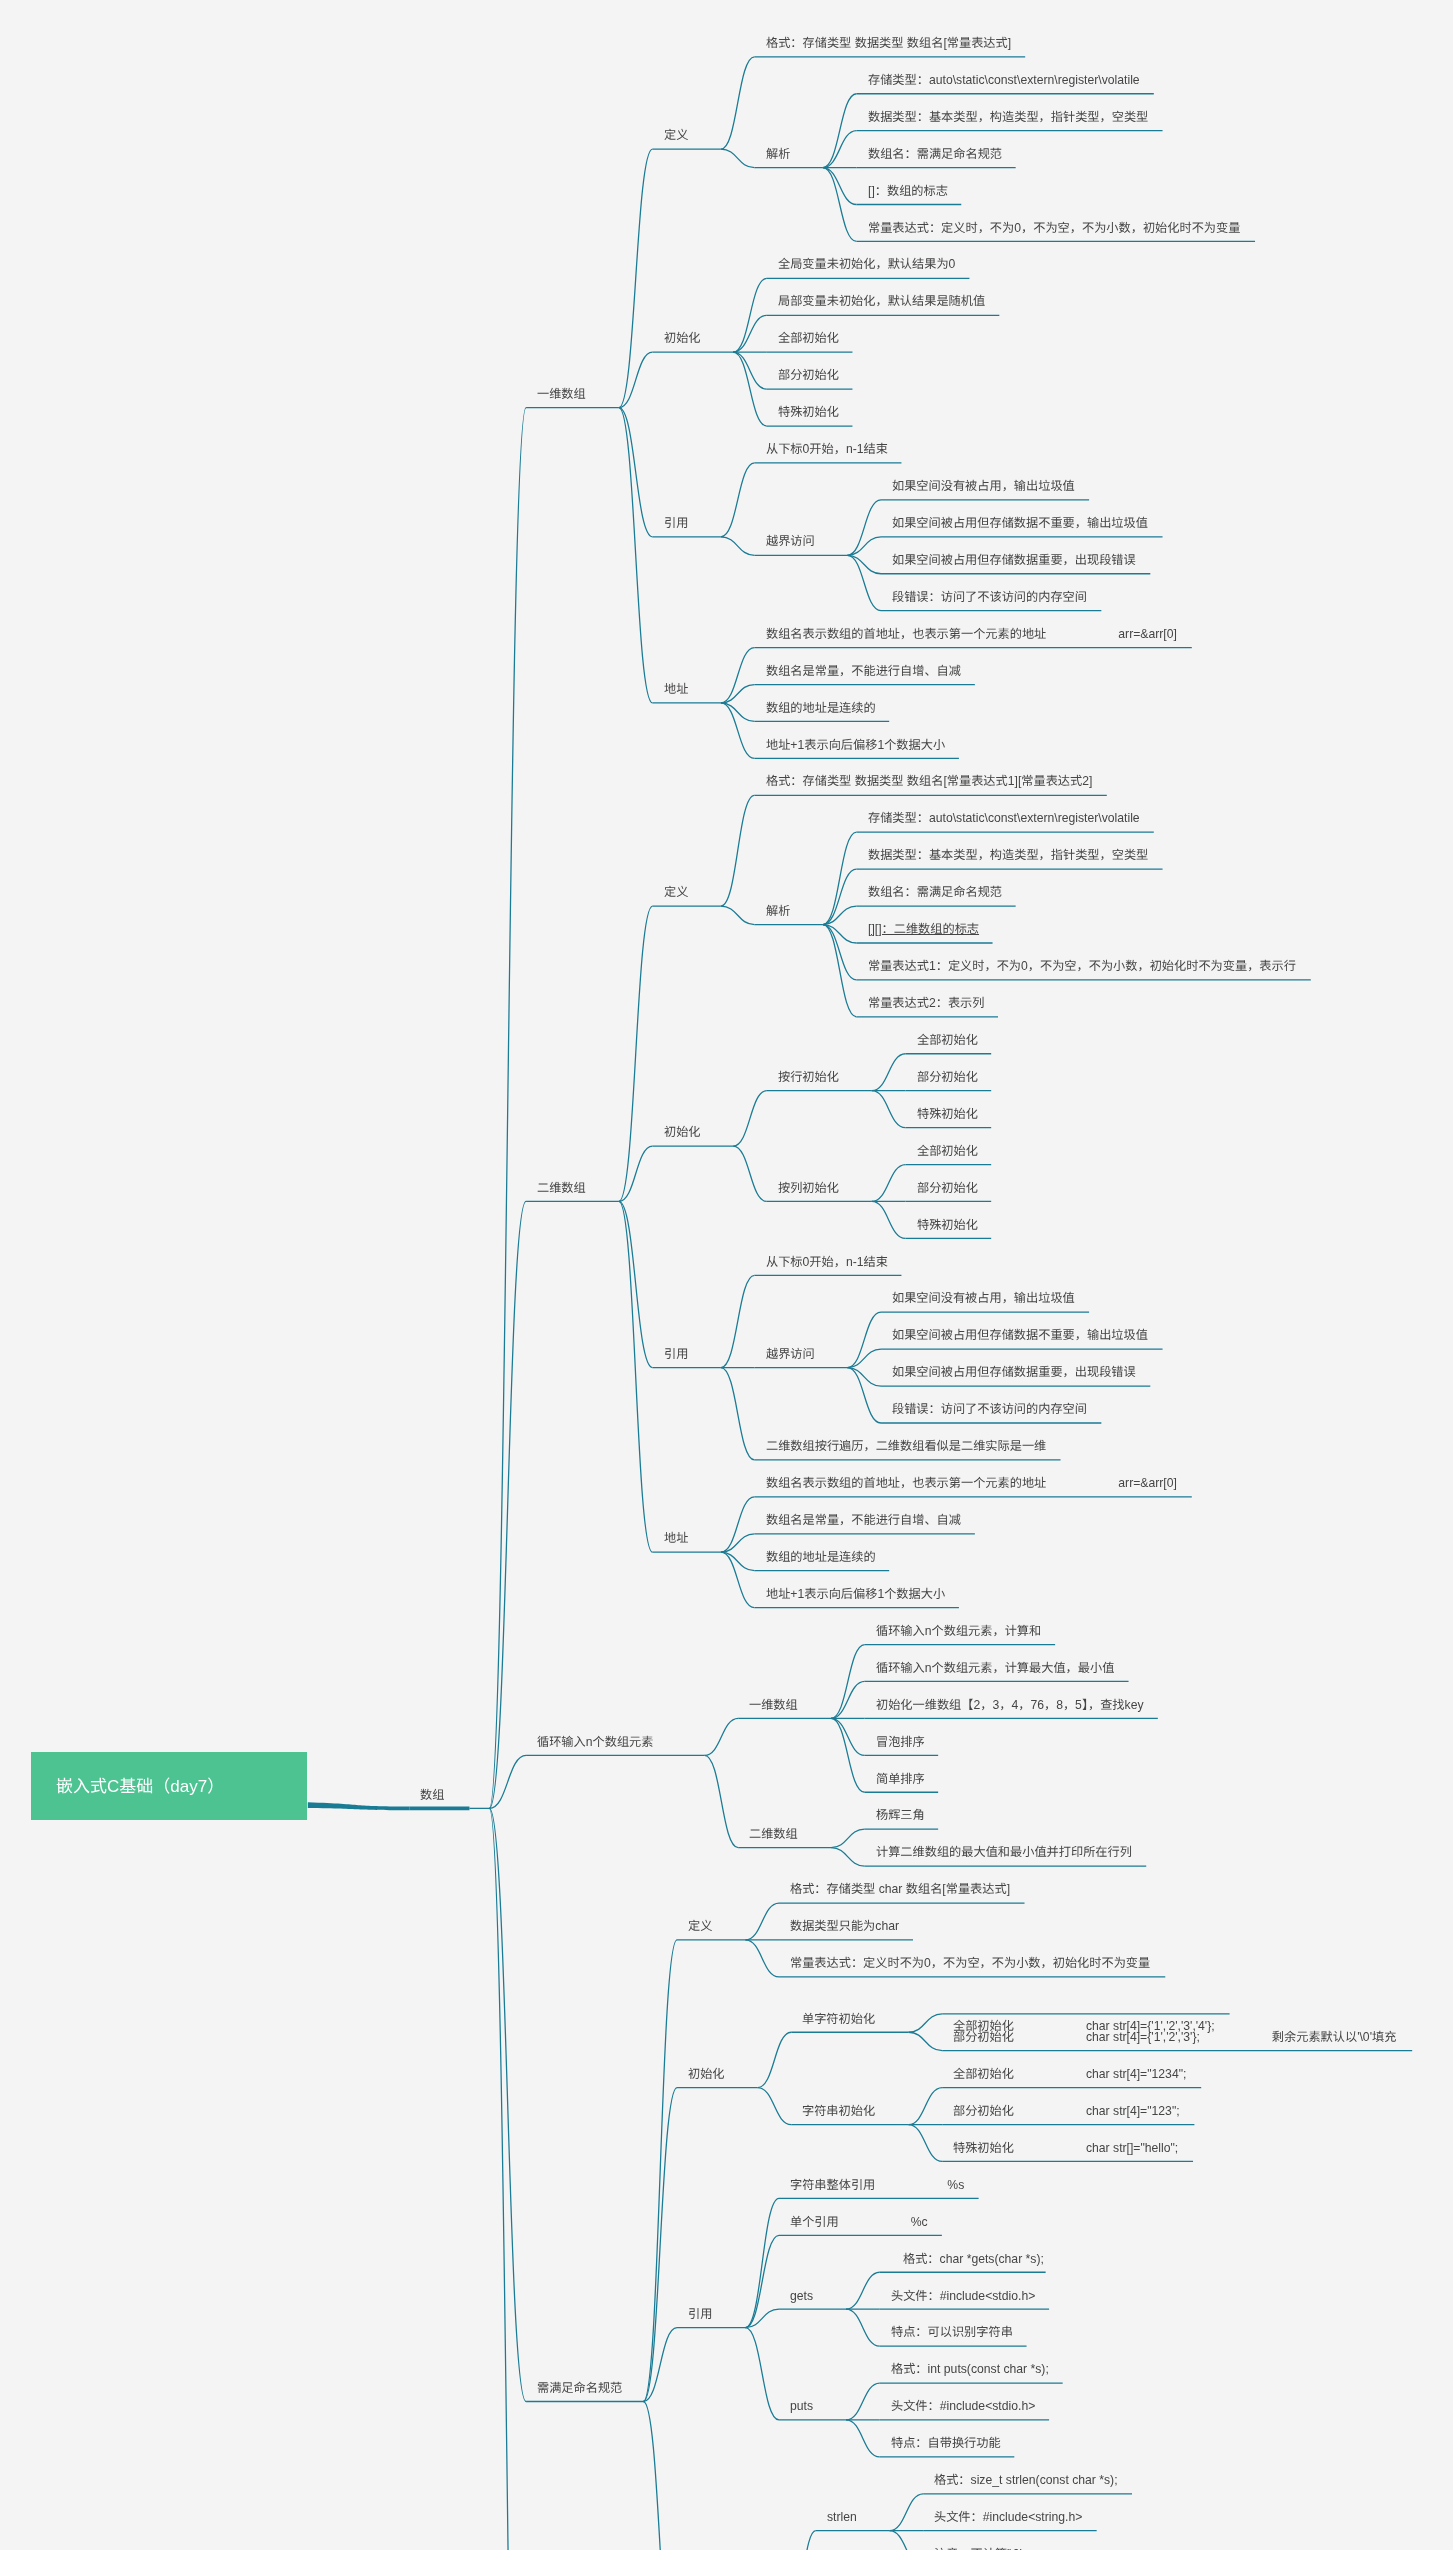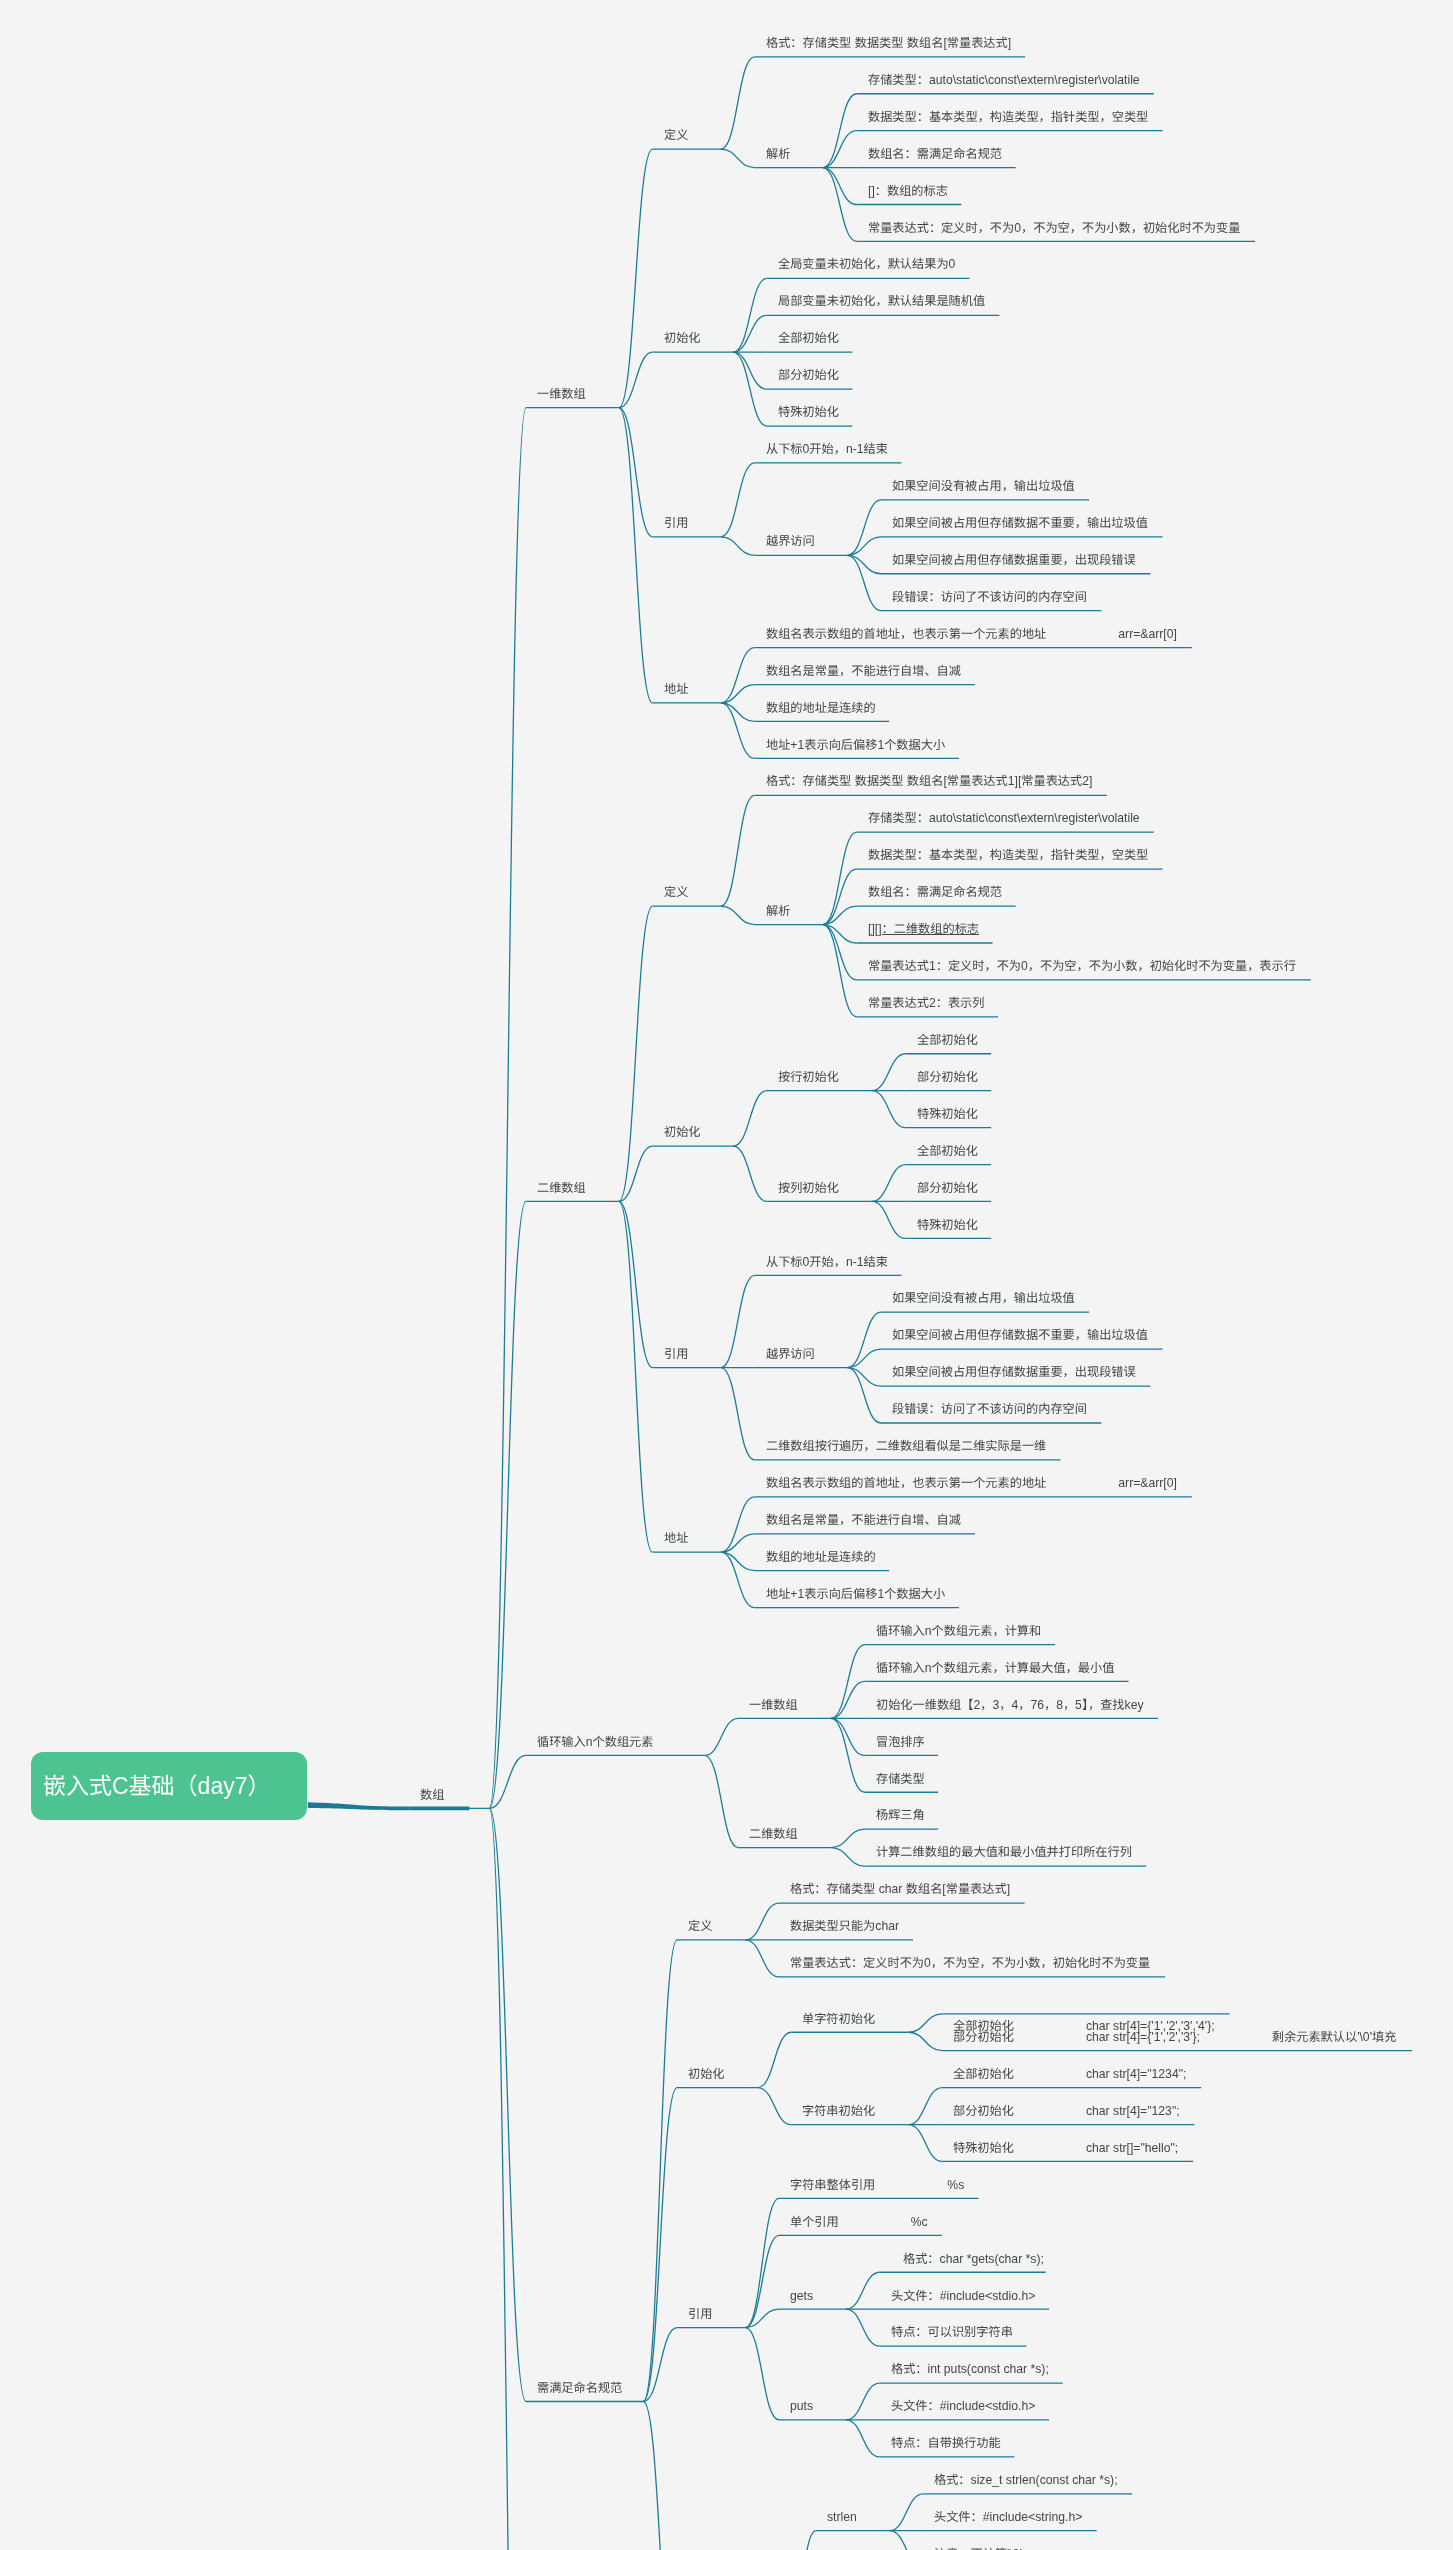--- a/index.html
+++ b/index.html
@@ -7,23 +7,23 @@
   body{
     width:1454px;height:3570px;background:#f4f4f4;overflow:hidden;
     -webkit-font-smoothing:antialiased;
     font-family:"Liberation Sans","DejaVu Sans",sans-serif;
   }
   #stage{position:relative;width:1454px;height:3570px;
     will-change:transform;transform:translateZ(0);}
   #wires{position:absolute;left:0;top:0;}
   .mm-node{position:absolute;white-space:pre;color:#454545;font-size:12.2px;line-height:18.6px;}
   .mm-node .tab{display:inline-block;width:72px;}
-  .mm-root{position:absolute;background:#4cc391;border-radius:12px;color:#fff;
-    font-size:23px;line-height:1;display:flex;align-items:center;
-    padding:0 0 0 12px;box-sizing:border-box;white-space:pre;}
+  .mm-root{position:absolute;background:#4cc391;border-radius:0;color:#fff;
+    font-size:17px;line-height:1;display:flex;align-items:center;
+    padding:0 0 0 25px;box-sizing:border-box;white-space:pre;}
 </style>
 </head>
 <body>
 
 <div id="stage">
 
   <svg id="wires" width="1454" height="3570" viewBox="0 0 2850 7000">
       <path d="M 802 3542.299999999996 L 920 3542.299999999996 L 920 3549.299999999996 L 802 3549.299999999996 Z" fill="#1a7b94"></path>
       <path d="M 920 3545.799999999996 L 959 3545.799999999996" stroke="#1a7b94" stroke-width="2.5" fill="none"></path>
       <path d="M 959 3545.799999999996 C 995 3545.799999999996 995 799.2000000000003 1031 799.2000000000003" stroke="#1a7b94" stroke-width="2.5" fill="none"></path>
@@ -348,21 +348,21 @@
     <div class="mm-node" lang="zh-CN" style="left: 766px; top: 1474px;">数组名表示数组的首地址，也表示第一个元素的地址<span class="tab"></span>arr=&amp;arr[0]</div>
     <div class="mm-node" lang="zh-CN" style="left: 766px; top: 1511px;">数组名是常量，不能进行自增、自减</div>
     <div class="mm-node" lang="zh-CN" style="left: 766px; top: 1548px;">数组的地址是连续的</div>
     <div class="mm-node" lang="zh-CN" style="left: 766px; top: 1585px;">地址+1表示向后偏移1个数据大小</div>
     <div class="mm-node" lang="zh-CN" style="left: 537px; top: 1733px;">循环输入n个数组元素</div>
     <div class="mm-node" lang="zh-CN" style="left: 749px; top: 1696px;">一维数组</div>
     <div class="mm-node" lang="zh-CN" style="left: 876px; top: 1622px;">循环输入n个数组元素，计算和</div>
     <div class="mm-node" lang="zh-CN" style="left: 876px; top: 1659px;">循环输入n个数组元素，计算最大值，最小值</div>
     <div class="mm-node" lang="zh-CN" style="left: 876px; top: 1696px;">初始化一维数组【2，3，4，76，8，5】，查找key</div>
     <div class="mm-node" lang="zh-CN" style="left: 876px; top: 1733px;">冒泡排序</div>
-    <div class="mm-node" lang="zh-CN" style="left: 876px; top: 1770px;">存储类型</div>
+    <div class="mm-node" lang="zh-CN" style="left: 876px; top: 1770px;">简单排序</div>
     <div class="mm-node" lang="zh-CN" style="left: 749px; top: 1825px;">二维数组</div>
     <div class="mm-node" lang="zh-CN" style="left: 876px; top: 1806px;">杨辉三角</div>
     <div class="mm-node" lang="zh-CN" style="left: 876px; top: 1843px;">计算二维数组的最大值和最小值并打印所在行列</div>
     <div class="mm-node" lang="zh-CN" style="left: 537px; top: 2379px;">需满足命名规范</div>
     <div class="mm-node" lang="zh-CN" style="left: 688px; top: 1917px;">定义</div>
     <div class="mm-node" lang="zh-CN" style="left: 790px; top: 1880px;">格式：存储类型 char 数组名[常量表达式]</div>
     <div class="mm-node" lang="zh-CN" style="left: 790px; top: 1917px;">数据类型只能为char</div>
     <div class="mm-node" lang="zh-CN" style="left: 790px; top: 1954px;">常量表达式：定义时不为0，不为空，不为小数，初始化时不为变量</div>
     <div class="mm-node" lang="zh-CN" style="left: 688px; top: 2065px;">初始化</div>
     <div class="mm-node" lang="zh-CN" style="left: 802px; top: 2010px;">单字符初始化</div>

